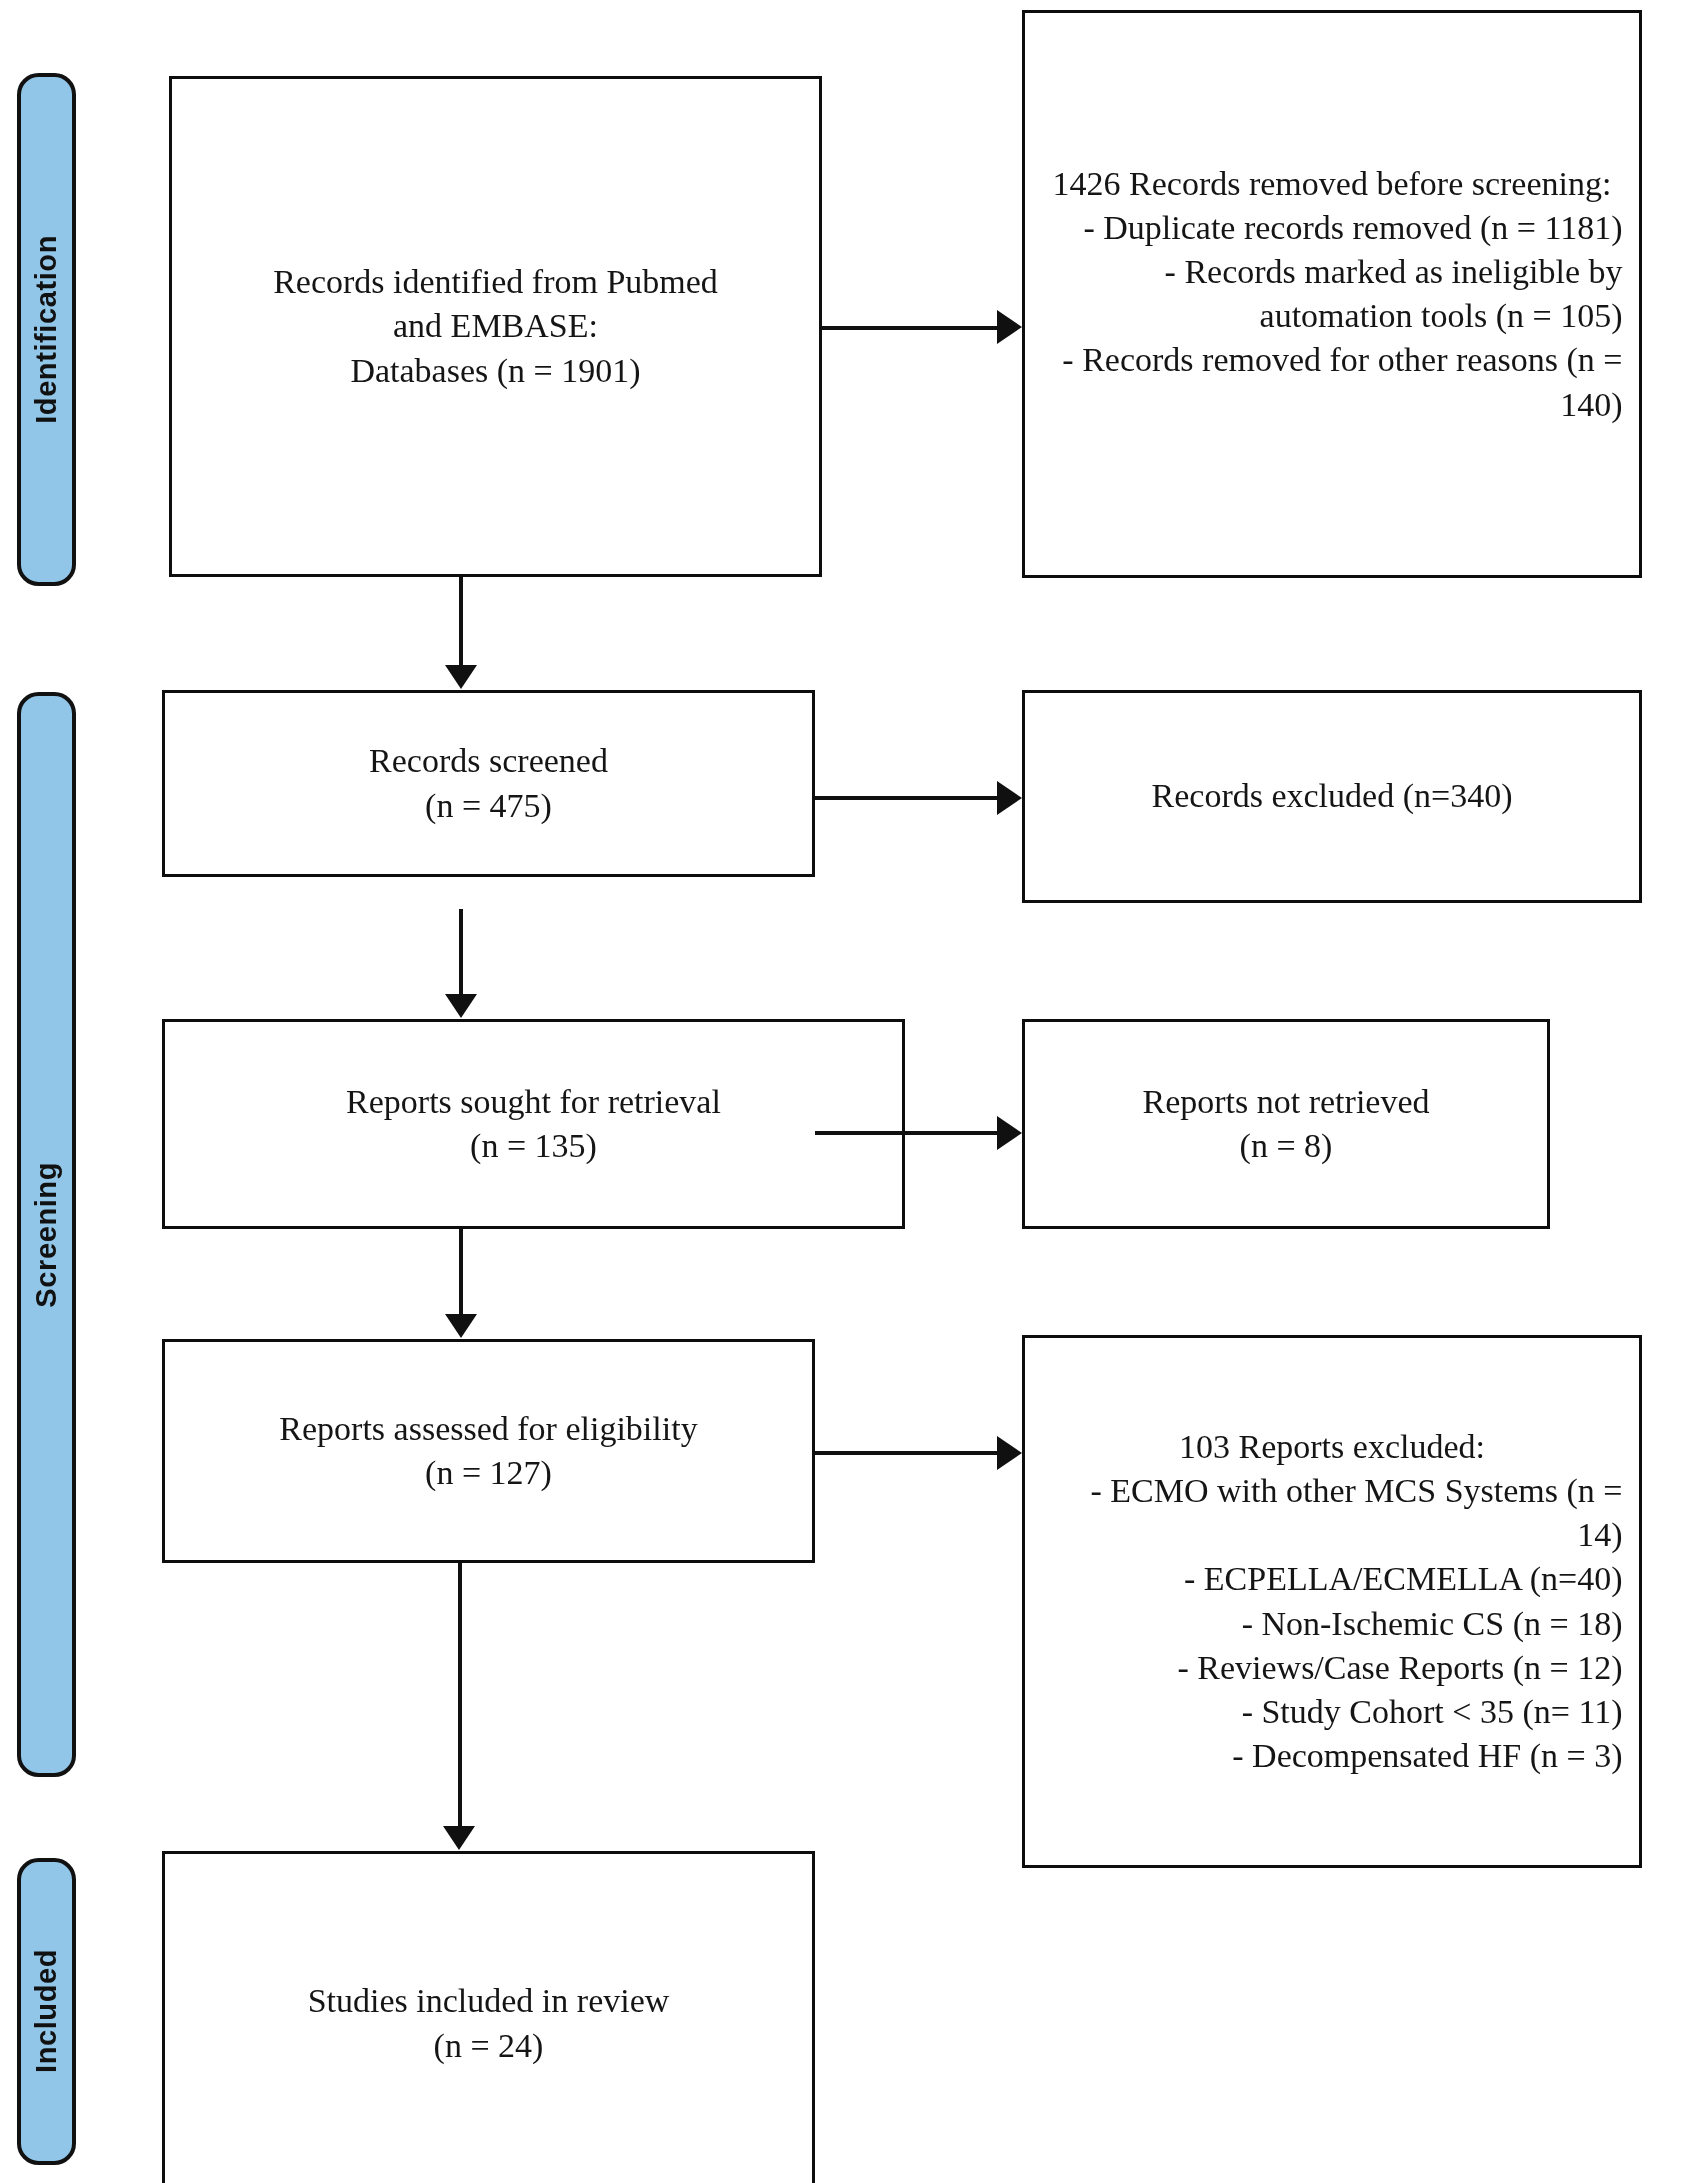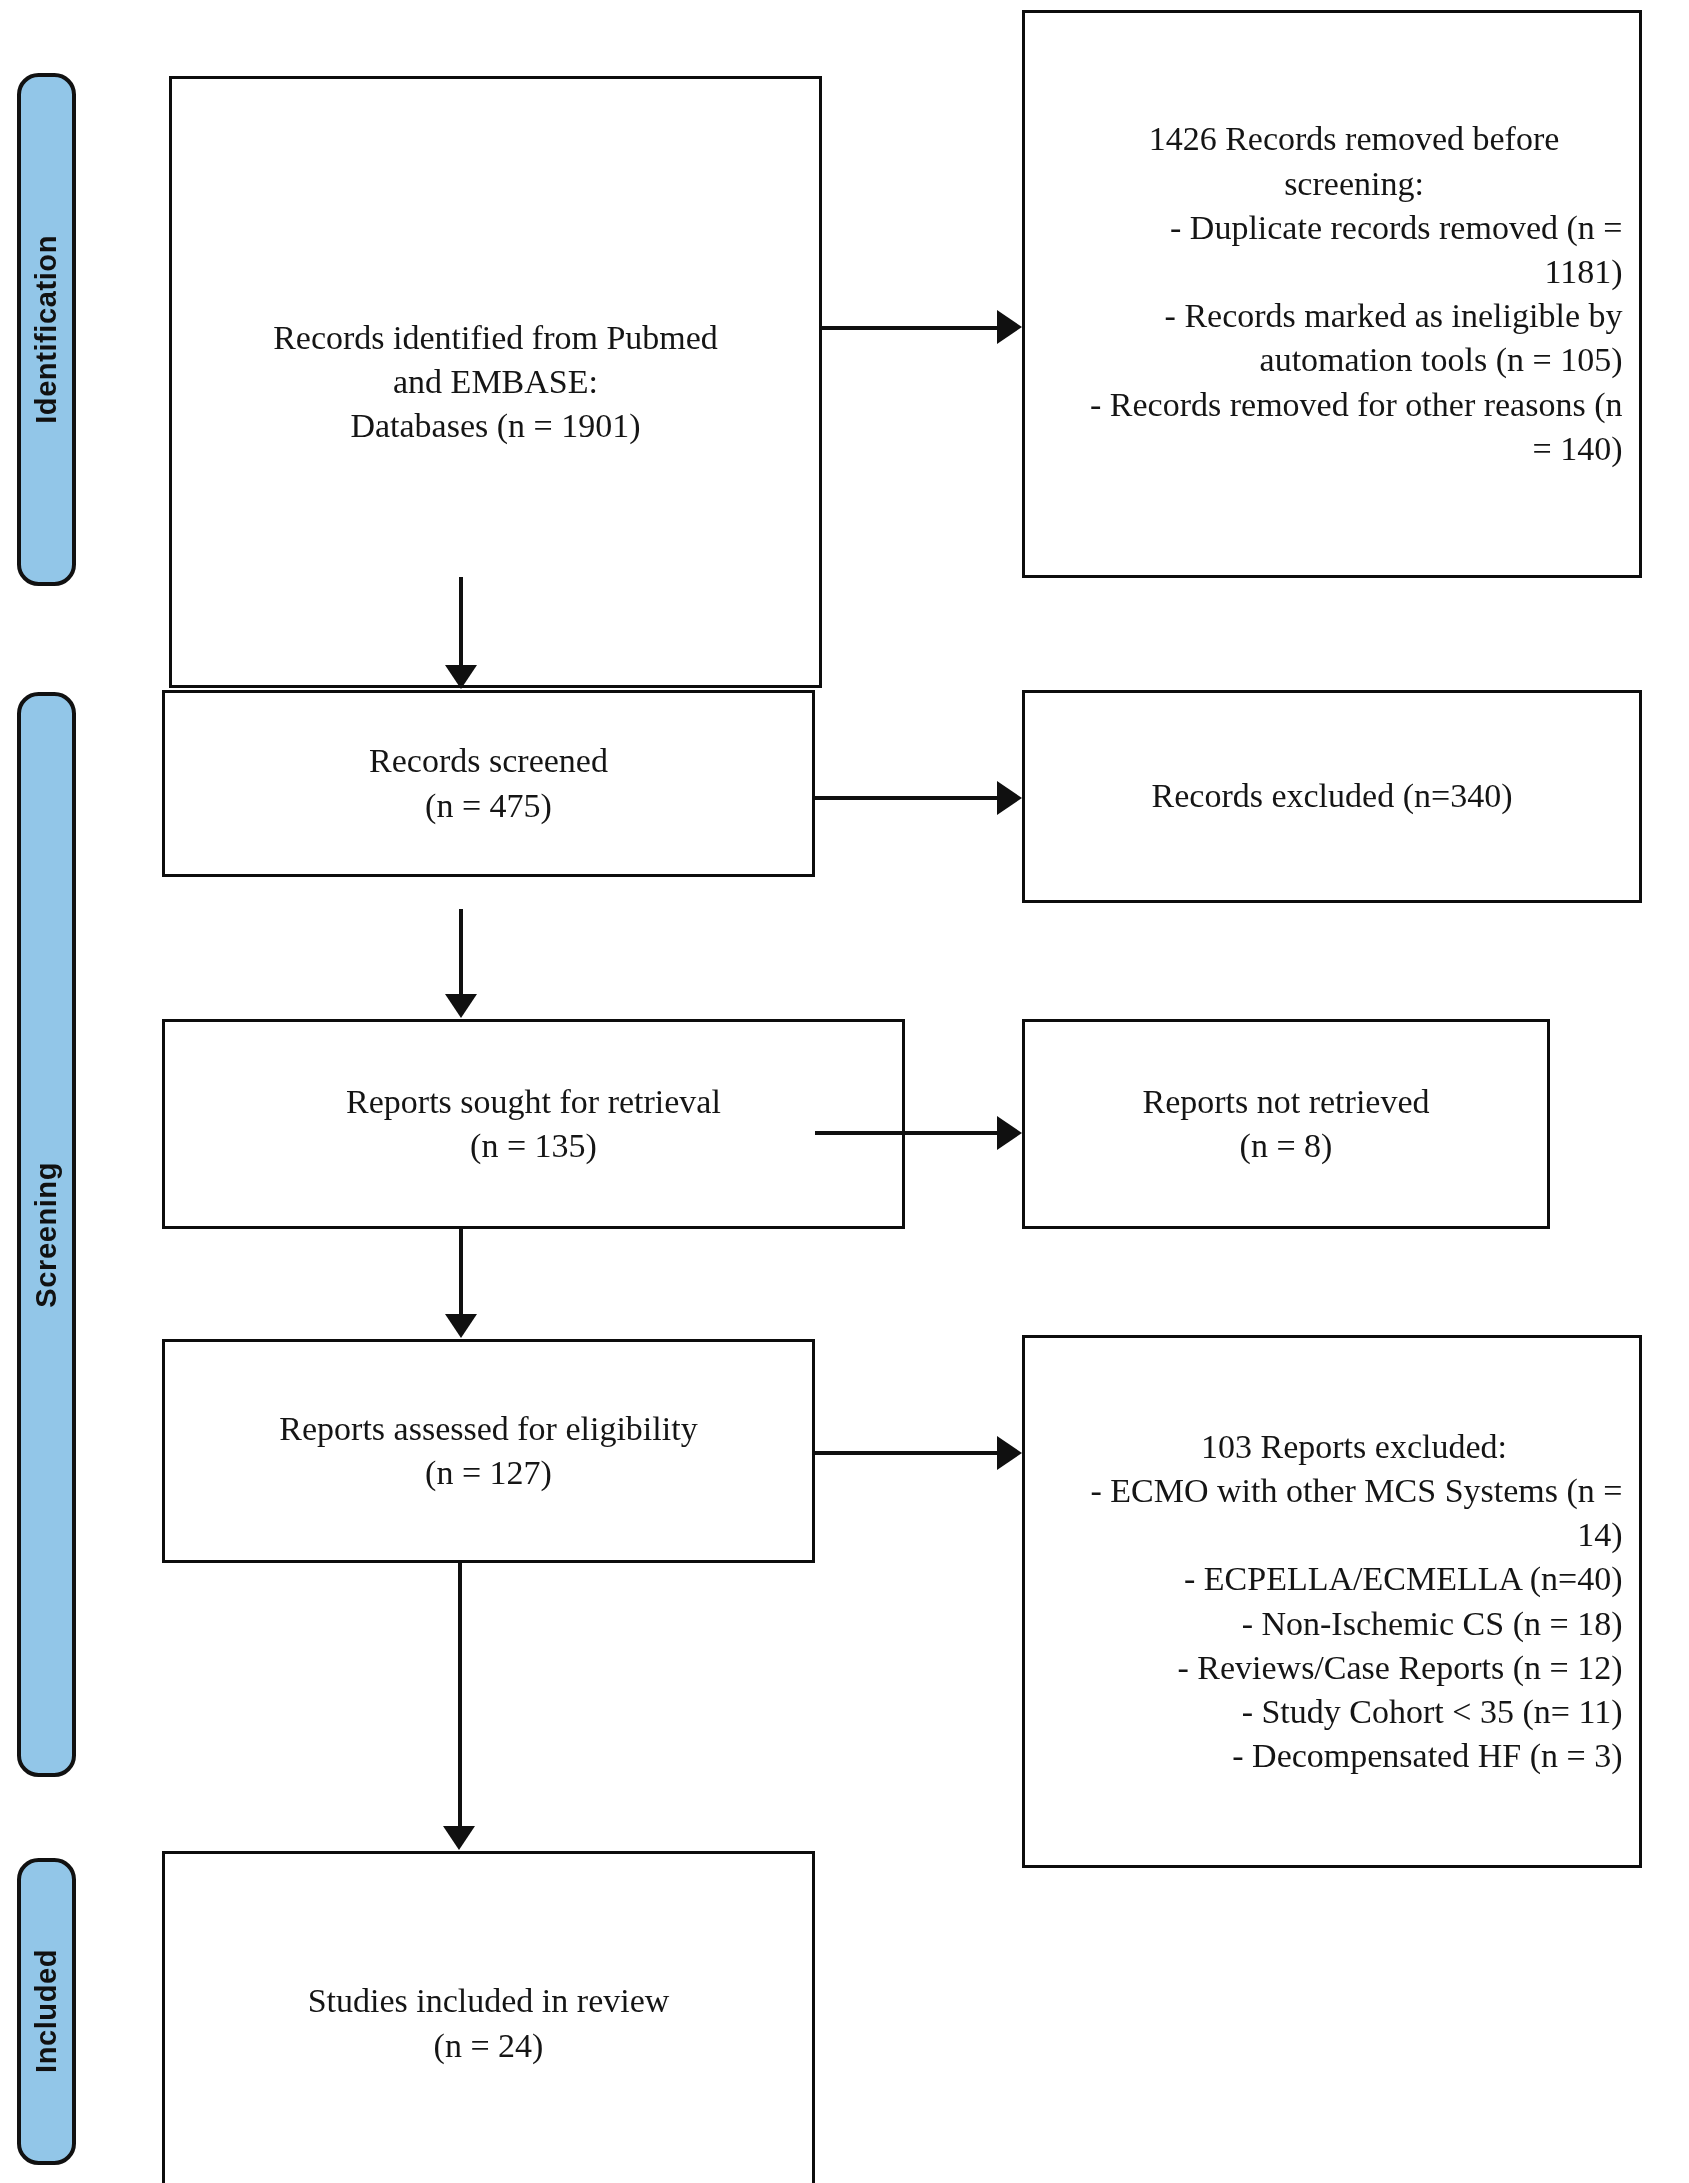--- a/index.html
+++ b/index.html
@@ -53,21 +53,20 @@
     line-height: 1.30;
     color: #151515;
     text-align: center;
     padding: 0 11.5px;
     width: 100%;
     box-sizing: border-box;
   }
   .box-text.left-align {
     text-align: left;
     padding: 0 16.5px 0 16.5px;
-    margin-left: 44px;
   }
   .box-text .centered-head {
     display: block;
     text-align: center;
   }
   .box-text .bullet-line {
     display: block;
     text-align: right;
   }
 
@@ -109,21 +108,21 @@
   </div>
 
   <div class="stage-pill" style="left:16.5px; top:692px; width:59px; height:1085px;">
     <span class="stage-pill-label">Screening</span>
   </div>
 
   <div class="stage-pill" style="left:16.5px; top:1858px; width:59px; height:307px;">
     <span class="stage-pill-label">Included</span>
   </div>
 
-  <div class="flow-box" style="left:169px; top:76px; width:653px; height:612px;">
+  <div class="flow-box" style="left:169px; top:76px; width:653px; height:501px;">
     <div class="box-text">
       <span class="centered-head">Records identified from Pubmed</span>
       <span class="centered-head">and EMBASE:</span>
       <span class="centered-head">Databases (n = 1901)</span>
     </div>
   </div>
 
   <div class="h-line" style="left:821px; top:326px; width:181px;"></div>
   <div class="h-arrowhead" style="left:997px; top:310px;"></div>
 

